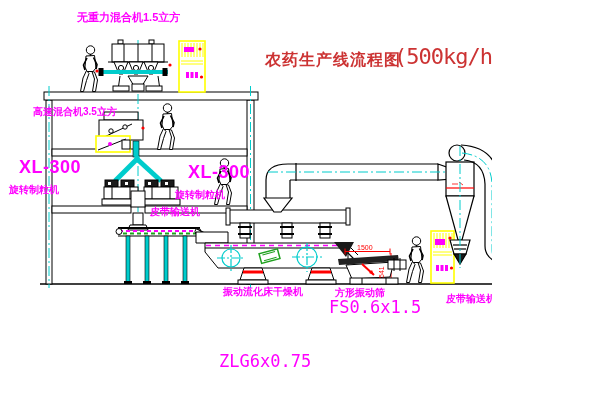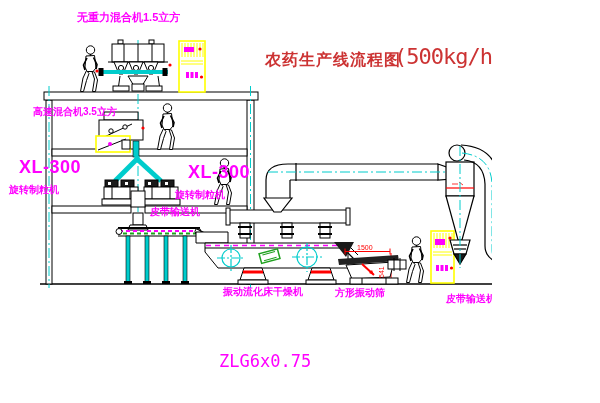--- a/index.html
+++ b/index.html
@@ -322,17 +322,18 @@
 
 <div class="lbl lbl-big" style="left:176px;top:163px;">XL-300</div>
 <div class="lbl lbl-sm" style="left:175px;top:190px;">旋转制粒机</div>
 
 <div class="lbl lbl-sm" style="left:150px;top:207px;">皮带输送机</div>
 
 <div class="lbl lbl-sm" style="left:223px;top:287px;text-align:right;">振动流化床干燥机</div>
 <div class="lbl lbl-model" style="left:219px;top:311px;margin-top:42px;">ZLG6x0.75</div>
 
 <div class="lbl lbl-sm" style="left:335px;top:288px;">方形振动筛</div>
+<div class="lbl lbl-model" style="left:329px;top:299px;">FS0.6x1.5</div>
 
 <div class="lbl lbl-sm" style="left:446px;top:294px;">皮带输送机</div>
 <div class="lbl lbl-sm" style="left:527px;top:295px;">引风机</div>
 
 </div>
 
 </body></html>

